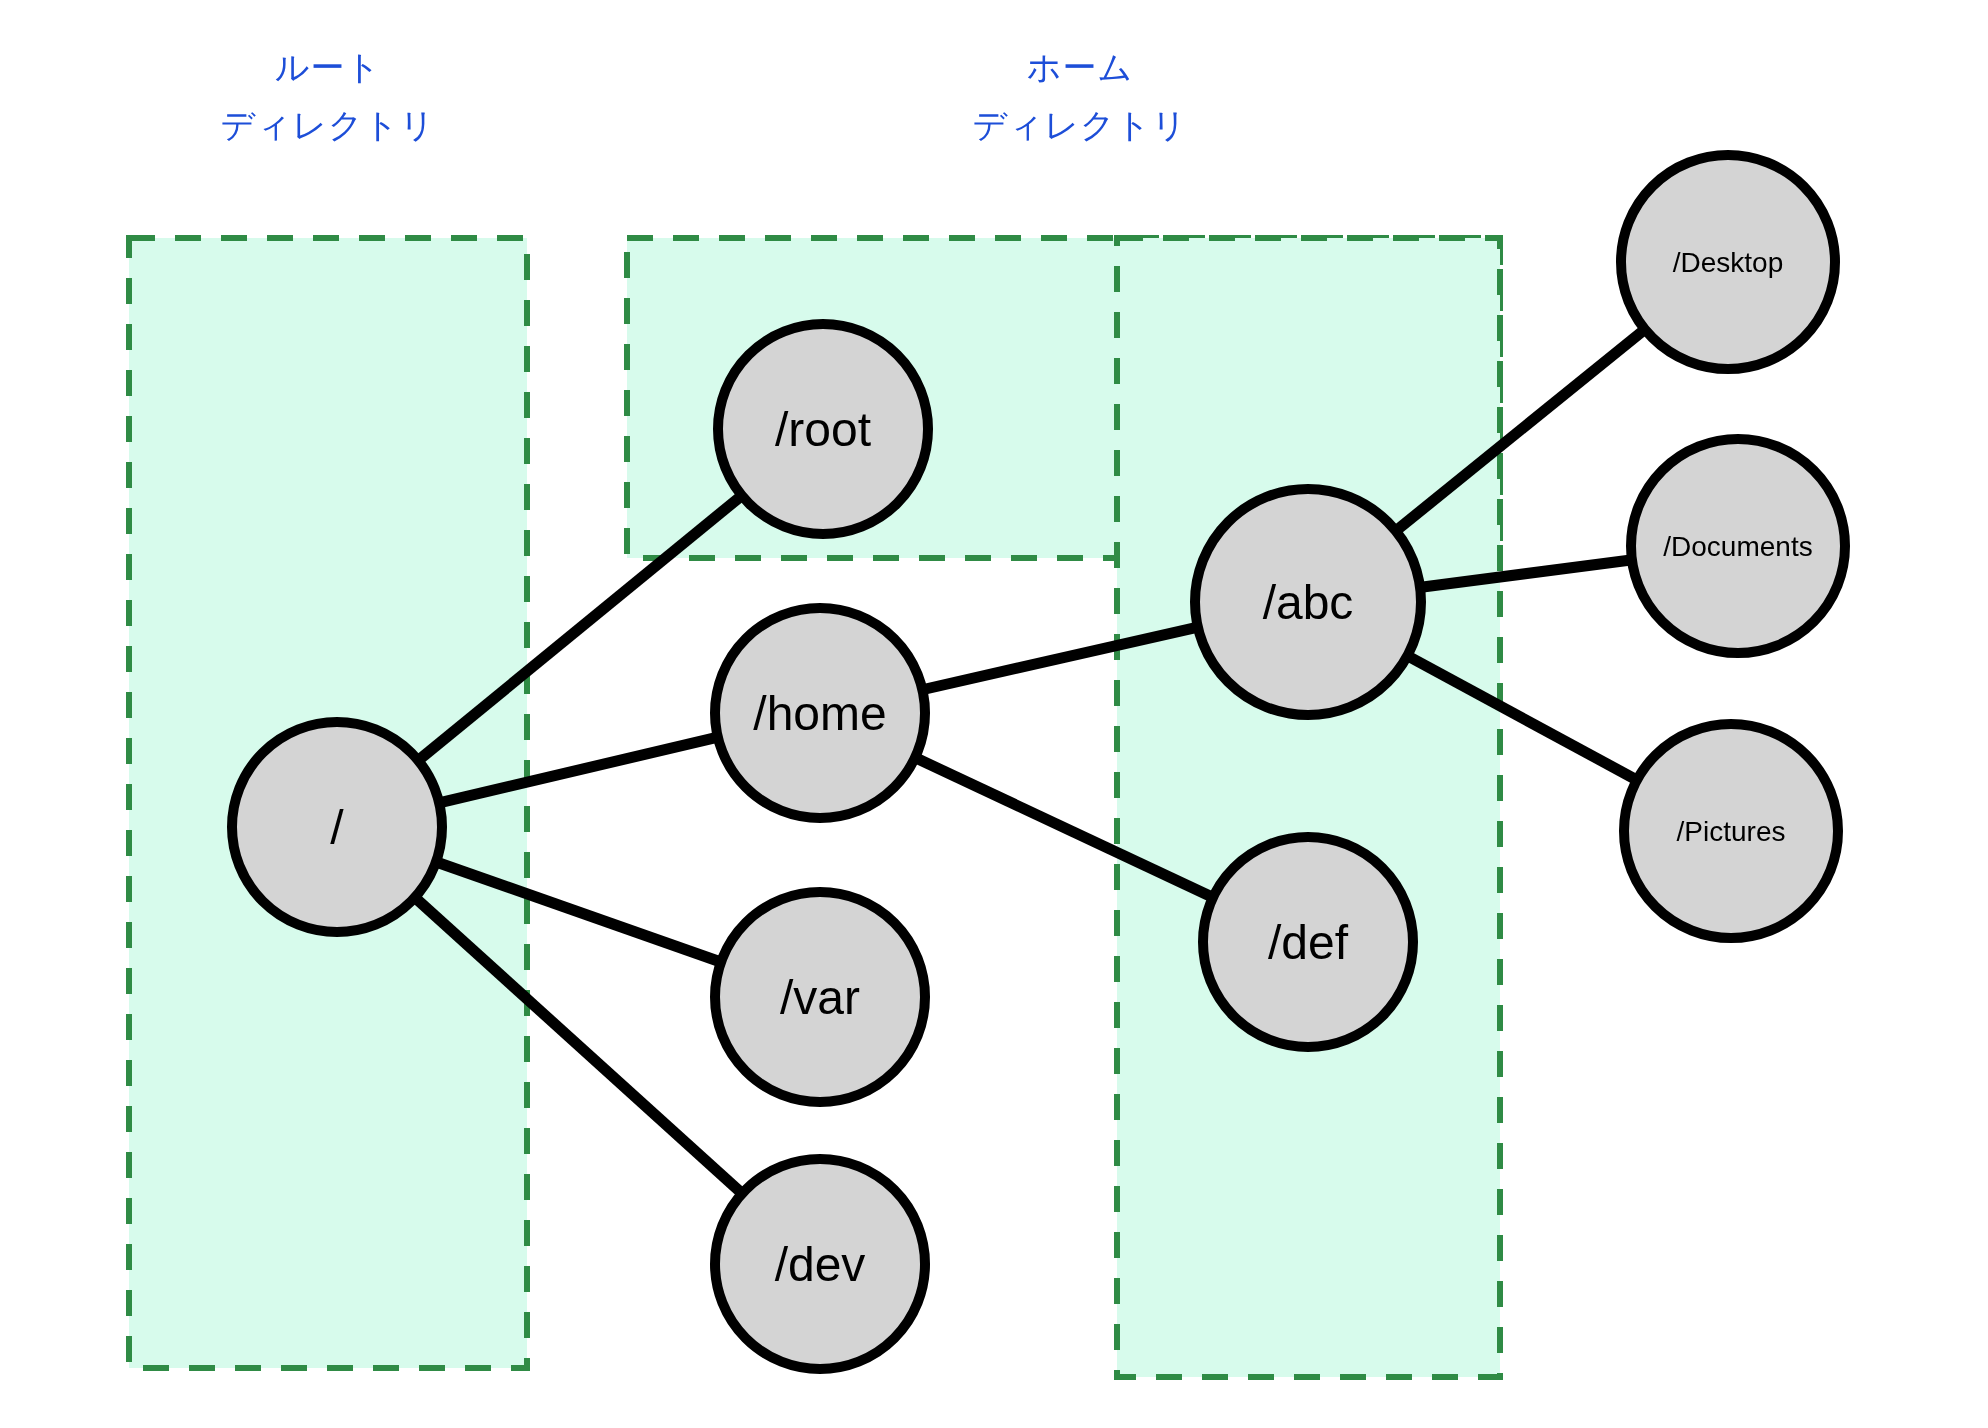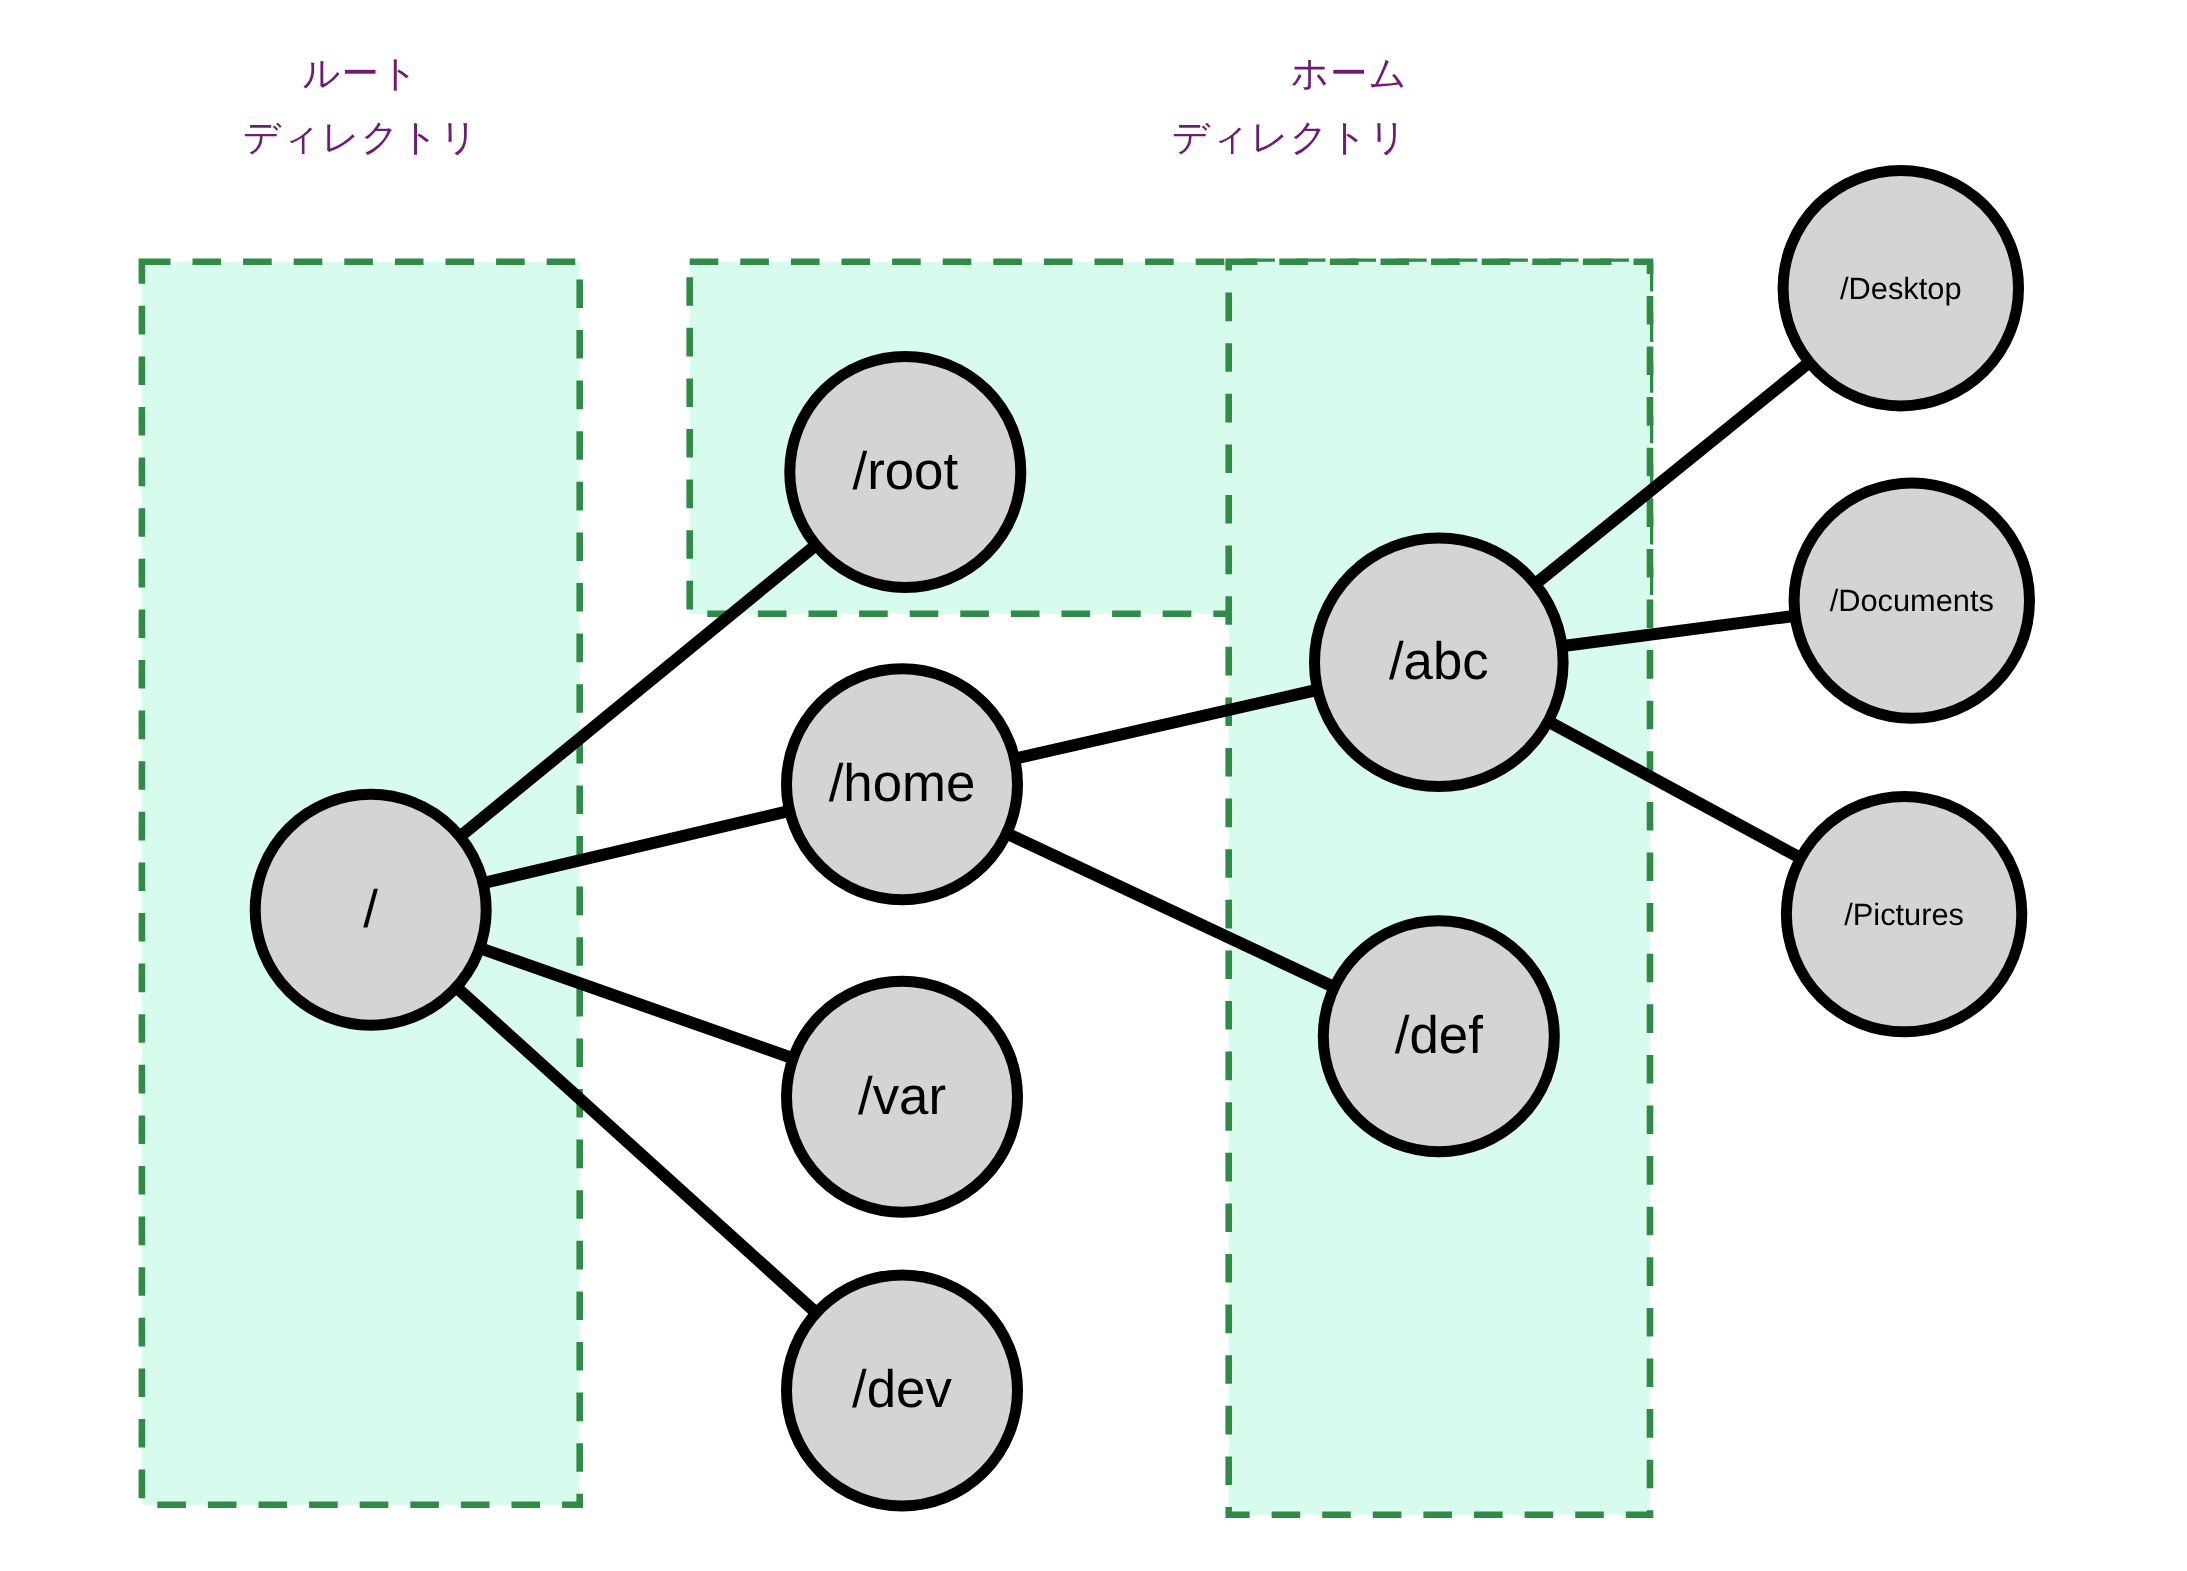--- a/index.html
+++ b/index.html
@@ -23,21 +23,21 @@
     top: 0;
     width: 1988px;
     height: 1428px;
   }
   .group-label {
     position: absolute;
     text-align: center;
     font-family: "Liberation Sans", sans-serif;
     font-size: 34px;
     line-height: 1.72;
-    color: #701a75;
+    color: #1d4ed8;
     white-space: pre;
     letter-spacing: 1px;
   }
   .node-label {
     font-family: "Liberation Sans", sans-serif;
     fill: #000000;
   }
 </style>
 </head>
 <body>
@@ -100,16 +100,16 @@
         </g>
         <g>
           <circle cx="1731" cy="831" r="107" fill="#d4d4d4" stroke="#000000" stroke-width="10"></circle>
           <text x="1731" y="831" text-anchor="middle" dominant-baseline="central" font-family="&quot;Liberation Sans&quot;, sans-serif" font-size="28" fill="#000000" class="node-label">/Pictures</text>
         </g>
       </g>
   </svg>
 
   <div class="group-label" id="group-label-0" style="left: 128px; top: 38px; width: 400px;">ルート
 ディレクトリ</div>
-  <div class="group-label" id="group-label-1" style="left: 880px; top: 38px; width: 400px; text-align: right;">ホーム
+  <div class="group-label" id="group-label-1" style="left: 880px; top: 38px; width: 400px;">ホーム
 ディレクトリ</div>
 
 </div>
 
 </body></html>

